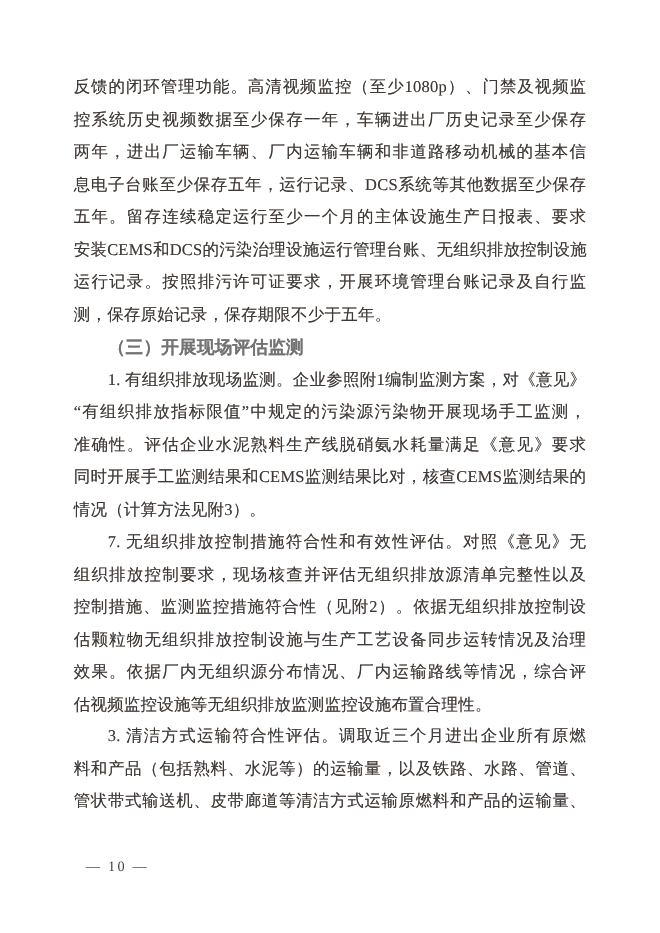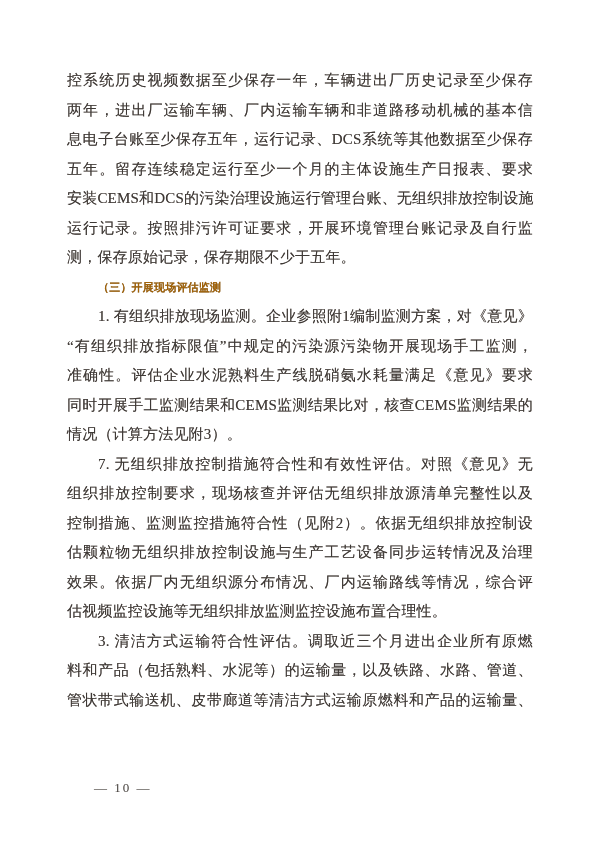--- a/index.html
+++ b/index.html
@@ -34,39 +34,39 @@
   }
   .line.fill {
     text-align-last: justify;
   }
   .line.indent {
     text-indent: 31px;
   }
   .line.heading {
     font-family: "Liberation Sans", sans-serif;
     font-weight: bold;
-    font-size: 11px;
-    color: #a16207;
+    font-size: 16px;
+    color: #737373;
   }
   .footer {
     position: absolute;
     left: 78px;
     top: 780px;
     font-size: 13px;
     letter-spacing: 2px;
     color: #46413d;
     font-family: "Liberation Serif", serif;
-    margin-left: 16px;
   }
 </style>
 </head>
 <body>
 
 <div class="page">
   <div class="text-block" id="text-block">
+      <div class="line fill">反馈的闭环管理功能。高清视频监控（至少1080p）、门禁及视频监</div>
       <div class="line fill">控系统历史视频数据至少保存一年，车辆进出厂历史记录至少保存</div>
       <div class="line fill">两年，进出厂运输车辆、厂内运输车辆和非道路移动机械的基本信</div>
       <div class="line fill">息电子台账至少保存五年，运行记录、DCS系统等其他数据至少保存</div>
       <div class="line fill">五年。留存连续稳定运行至少一个月的主体设施生产日报表、要求</div>
       <div class="line fill">安装CEMS和DCS的污染治理设施运行管理台账、无组织排放控制设施</div>
       <div class="line fill">运行记录。按照排污许可证要求，开展环境管理台账记录及自行监</div>
       <div class="line">测，保存原始记录，保存期限不少于五年。</div>
       <div class="line indent heading">（三）开展现场评估监测</div>
       <div class="line fill indent">1. 有组织排放现场监测。企业参照附1编制监测方案，对《意见》</div>
       <div class="line fill">“有组织排放指标限值”中规定的污染源污染物开展现场手工监测，</div>

